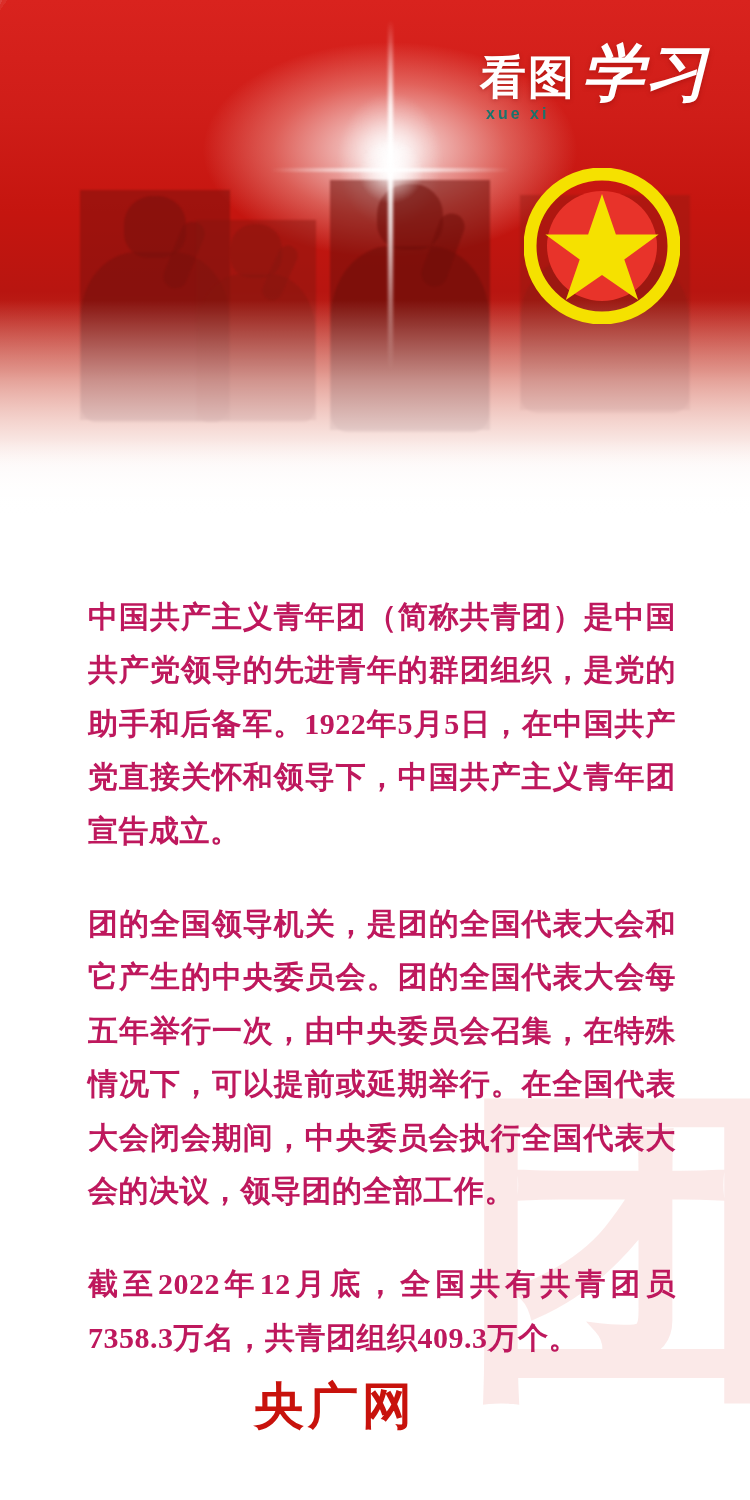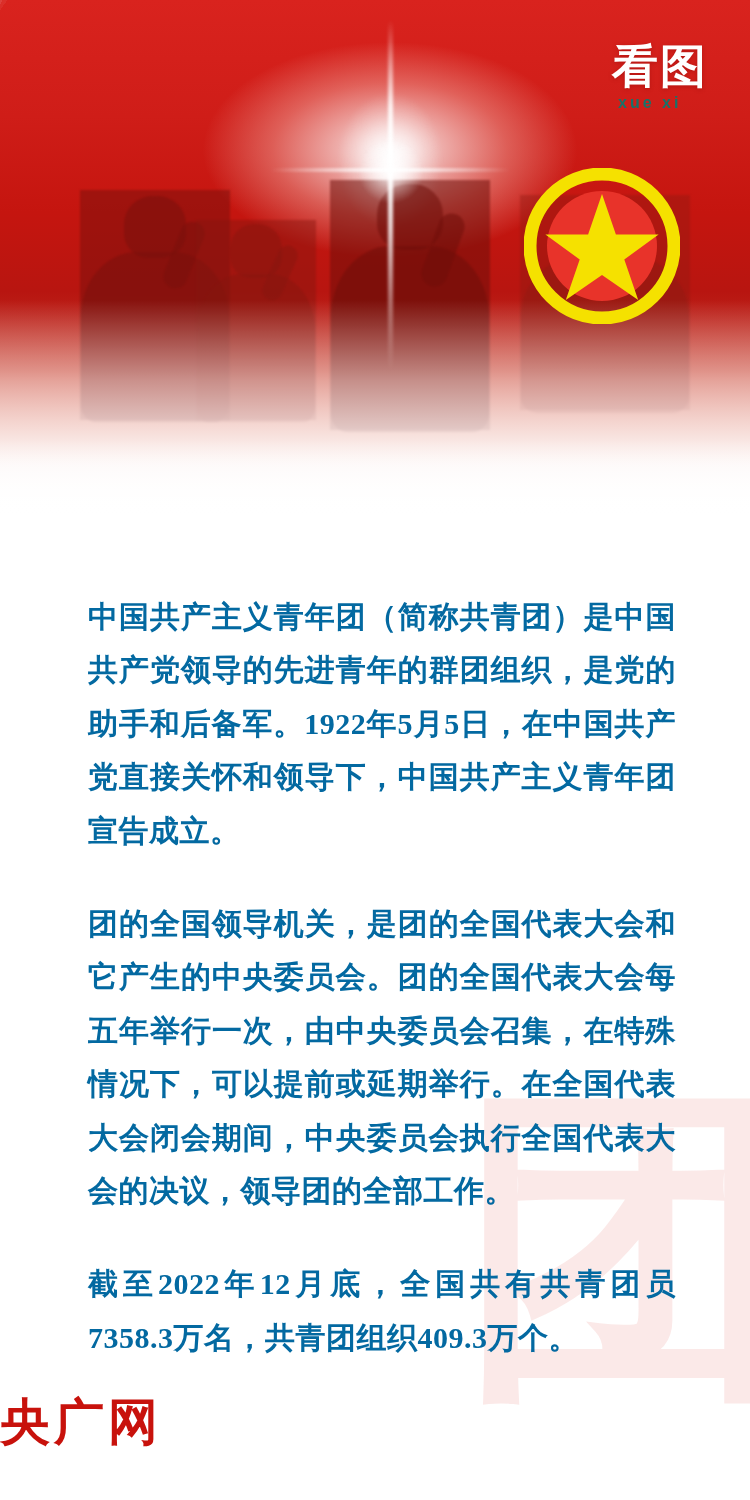--- a/index.html
+++ b/index.html
@@ -158,37 +158,37 @@
   }
 
   
   .content {
     position: absolute;
     left: 88px; top: 590px;
     width: 588px;
     z-index: 3;
   }
   .para {
-    color: #0369a1;
+    color: #be185d;
     font-family: "Liberation Serif", serif;
     font-size: 30px;
     line-height: 1.78;
     letter-spacing: 0.5px;
     text-align: justify;
     font-weight: bold;
     margin-bottom: 40px;
   }
   .para:last-child { margin-bottom: 0; }
 
   
   .footer {
     position: absolute;
-    left: 0; bottom: 44px;
+    left: 0; bottom: 60px;
     width: 670px;
-    text-align: left;
+    text-align: center;
     z-index: 4;
   }
   .footer-logo {
     display: inline-block;
     font-family: "Liberation Sans", sans-serif;
     font-weight: bold;
     font-size: 50px;
     letter-spacing: 4px;
     color: #c8120c;
   }
@@ -232,20 +232,21 @@
     <div class="flare-v"></div>
     <div class="flare-h"></div>
 
     <div class="haze"></div>
     <div class="haze2"></div>
   </div>
 
   <div class="brand">
     <div class="brand-row">
       <span class="brand-kan">看图</span>
+      <span class="brand-xue">学习</span>
     </div>
     <div class="brand-pinyin">xue xi</div>
   </div>
 
   <div class="emblem">
     <svg viewBox="0 0 156 156" width="156" height="156" aria-hidden="true">
       <circle cx="78" cy="78" r="72" fill="none" stroke="#f5e100" stroke-width="13"></circle>
       <circle cx="78" cy="78" r="55" fill="#e8332a"></circle>
       <polygon fill="#f5e100" points="78,26 91.9,66.5 134.6,66.5 100.3,91.5 114.2,132 78,107 41.8,132 55.7,91.5 21.4,66.5 64.1,66.5"></polygon>
     </svg>

